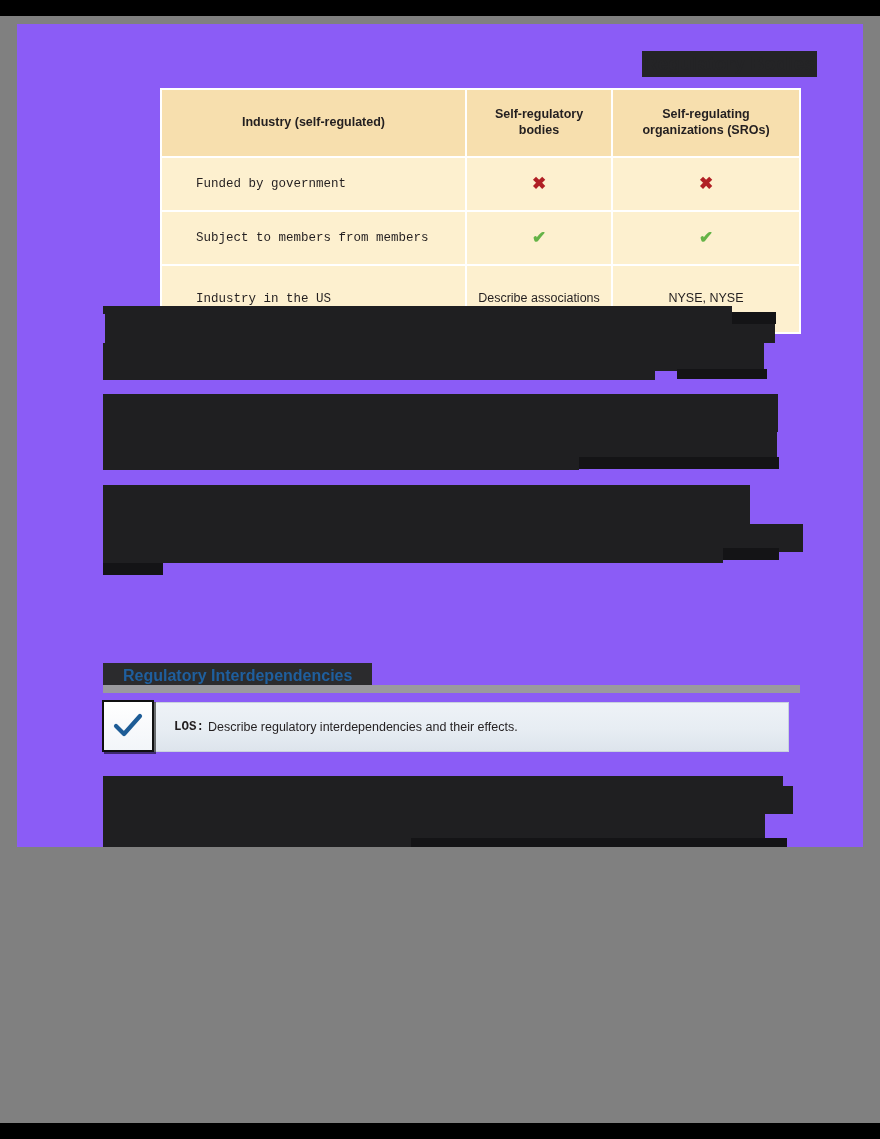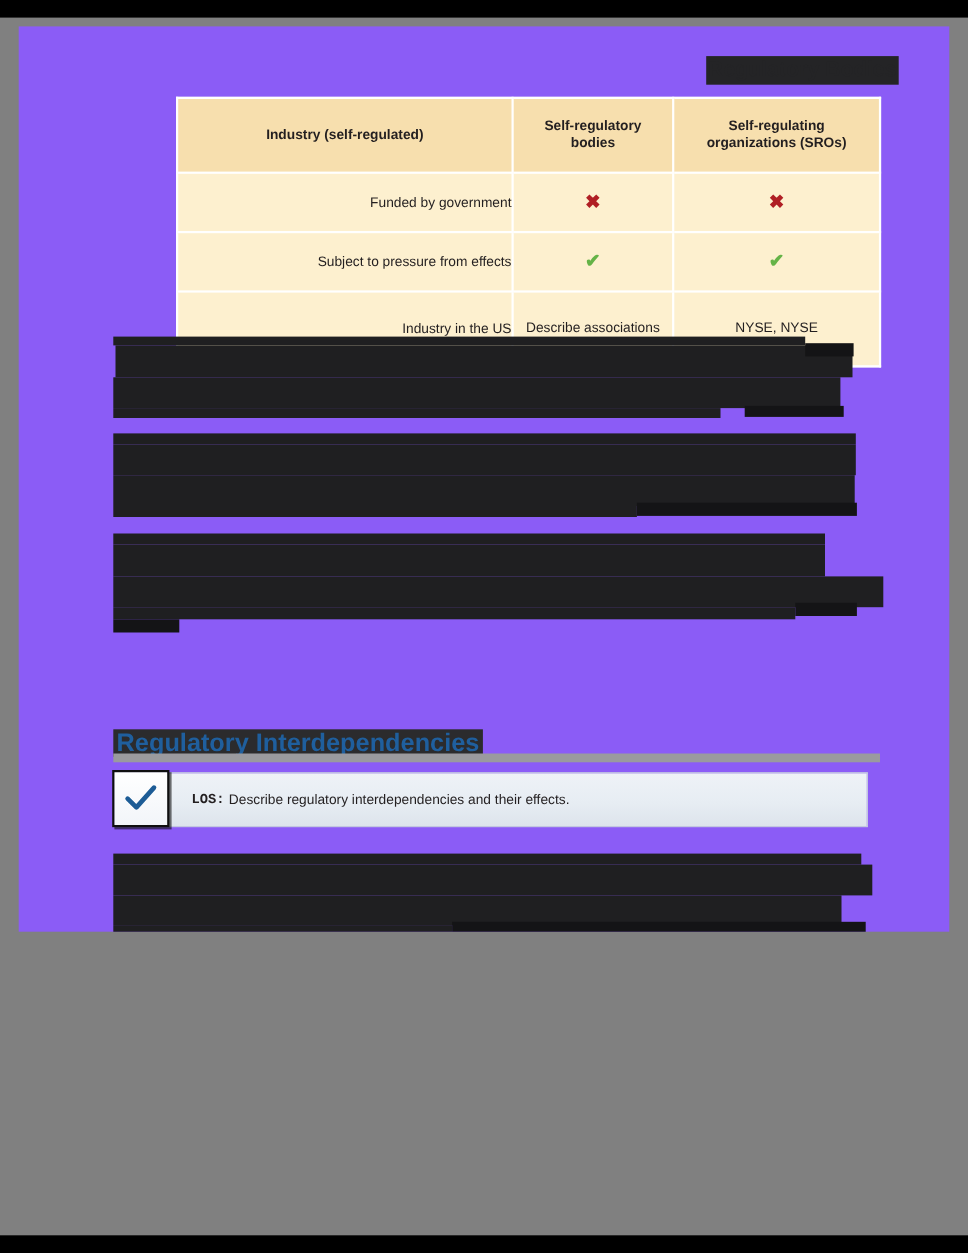--- a/index.html
+++ b/index.html
@@ -98,22 +98,23 @@
     text-align: center;
   }
   .cmp-table tbody td {
     background: #fdf0cf;
     color: #231f20;
     font-size: 12.5px;
     height: 40px;
     vertical-align: middle;
   }
   .cmp-table tbody td.c-label {
-    text-align: right;
-    padding: 6px 0 6px 19px;
+    text-align: left;
+    padding: 6px 0 6px 34px;
+    font-family: Liberation Mono, monospace;
   }
   .cmp-table tbody td.c-mark,
   .cmp-table tbody td.c-val {
     text-align: center;
     padding: 6px 6px;
     line-height: 1.25;
   }
   .cmp-table tbody tr.tall td { height: 54px; }
   .mark-x {
     color: #b01f24;
@@ -129,27 +130,27 @@
   }
   .col-a { width: 287px; }
   .col-b { width: 128px; }
   .col-c { width: 170px; }
 
   
   .section-head {
     position: absolute;
     left: 86px;
     top: 639px;
-    font-size: 23px;
+    font-size: 16px;
     font-weight: bold;
     color: #1f5f9e;
     background: #2b2b2d;
     line-height: 25px;
     white-space: nowrap;
-    padding: 0 3px;
+    padding: 0 20px;
   }
   .section-rule {
     position: absolute;
     left: 86px;
     top: 661px;
     width: 697px;
     height: 8px;
     background: #9a9a9e;
   }
 
@@ -225,21 +226,21 @@
         <tr>
           <td class="c-label">Funded by government</td>
           <td class="c-mark">
             <span class="mark-x">✖</span>
           </td>
           <td class="c-mark">
             <span class="mark-x">✖</span>
           </td>
         </tr>
         <tr>
-          <td class="c-label">Subject to pressure from effects</td>
+          <td class="c-label">Subject to members from members</td>
           <td class="c-mark">
             <span class="mark-check">✔</span>
           </td>
           <td class="c-mark">
             <span class="mark-check">✔</span>
           </td>
         </tr>
         <tr class="tall">
           <td class="c-label">Industry in the US</td>
           <td class="c-val">Describe associations</td>

